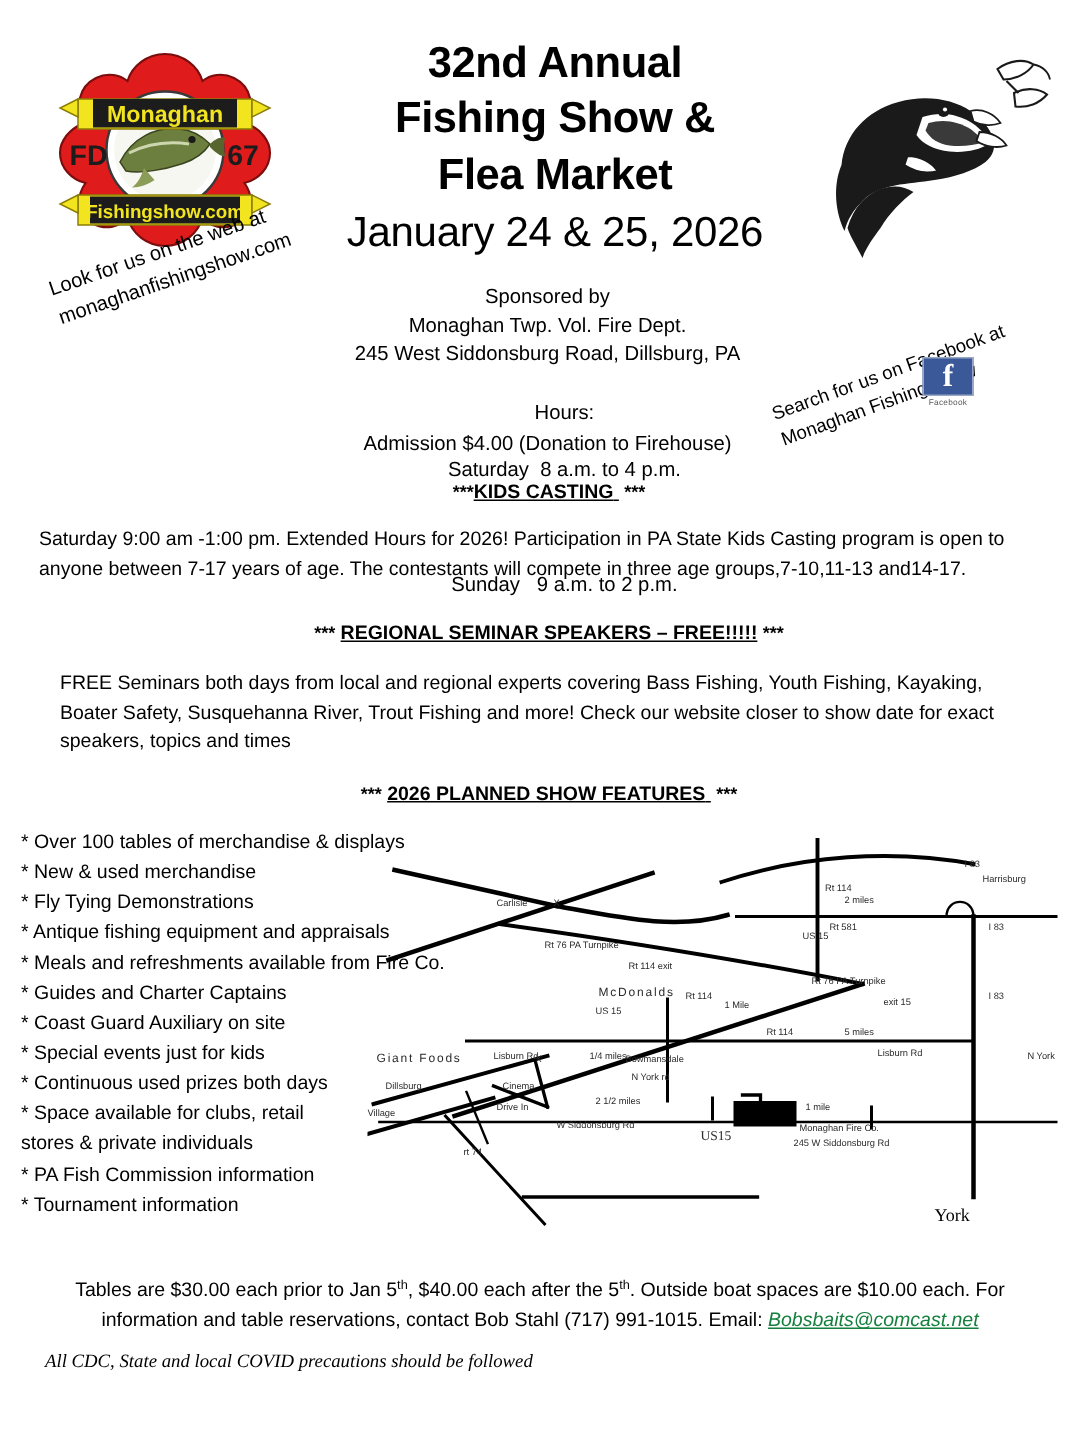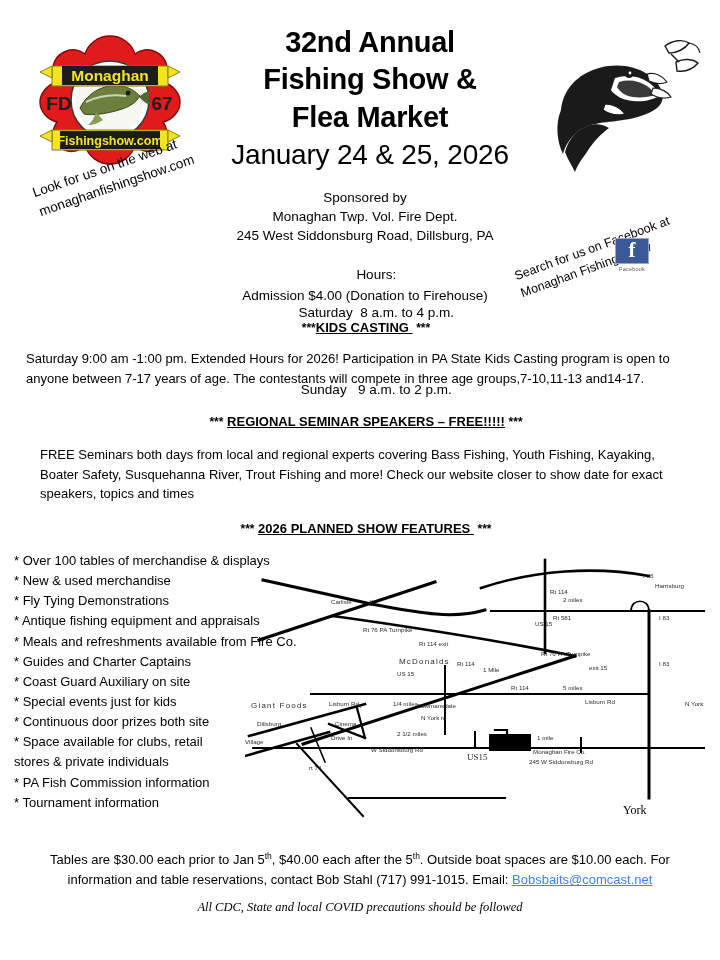--- a/index.html
+++ b/index.html
@@ -193,29 +193,30 @@
     position: absolute;
     left: 30px;
     top: 850px;
     width: 660px;
     text-align: center;
     font-size: 13px;
     line-height: 1.55;
   }
   .footer sup { font-size: 8.5px; vertical-align: super; }
   .email-link {
-    color: #3b82f6;
+    color: #15803d;
     text-decoration: underline;
+    font-style: italic;
   }
   .covid {
     position: absolute;
     left: 30px;
     top: 900px;
     width: 660px;
-    text-align: center;
+    text-align: left;
     font-family: "Liberation Serif", serif;
     font-style: italic;
     font-size: 12.5px;
   }
 </style>
 </head>
 <body>
 
 <div class="page">
 
@@ -347,21 +348,21 @@
 
   <div class="features">
     <div>* Over 100 tables of merchandise &amp; displays</div>
     <div>* New &amp; used merchandise</div>
     <div>* Fly Tying Demonstrations</div>
     <div>* Antique fishing equipment and appraisals</div>
     <div>* Meals and refreshments available from Fire Co.</div>
     <div>* Guides and Charter Captains</div>
     <div>* Coast Guard Auxiliary on site</div>
     <div>* Special events just for kids</div>
-    <div>* Continuous door prizes both site</div>
+    <div>* Continuous used prizes both days</div>
     <div class="wrapline" style="width:222px;">* Space available for clubs, retail stores &amp; private individuals</div>
     <div>* PA Fish Commission information</div>
     <div>* Tournament information</div>
   </div>
 
 
   <div class="map-wrap">
     <svg class="map-svg" viewBox="0 0 460 275">
       <g stroke="#000000" fill="none" stroke-linecap="square">
 

